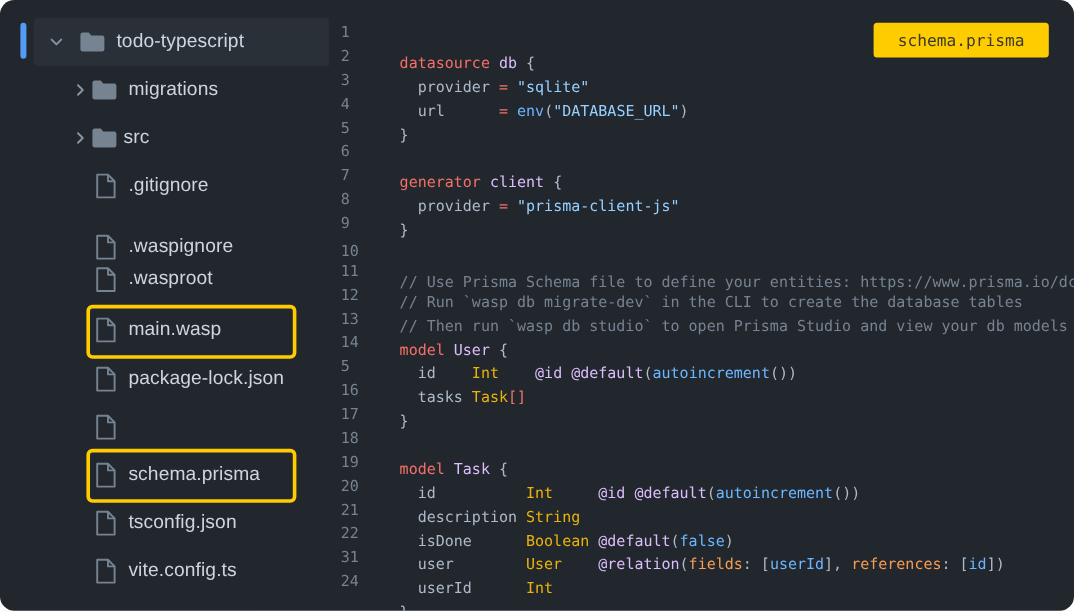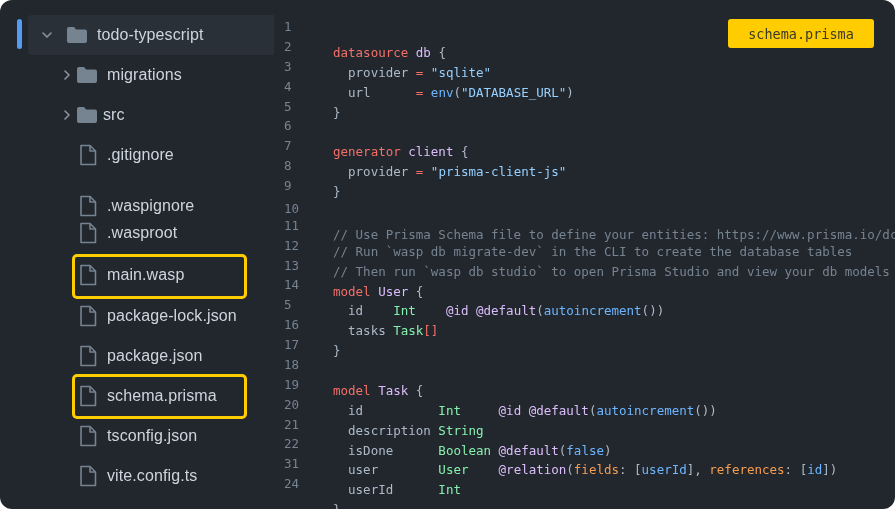--- a/index.html
+++ b/index.html
@@ -39,21 +39,21 @@
   }
   .ln {
     position: absolute; left: 0; width: 36px; text-align: left; padding-left: 8px;
     color: #768390; font-family: "DejaVu Sans Mono", monospace; font-size: 12.5px;
   }
   .src { position: absolute; left: 57px; color: #adbac7; margin-top: 26px; }
   .kw { color: #f47067; }
   .ent { color: #dcbdfb; }
   .str { color: #96d0ff; }
   .fn { color: #6cb6ff; }
-  .typ { color: #86efac; }
+  .typ { color: #eab308; }
   .attr { color: #dcbdfb; }
   .arg { color: #f69d50; }
   .cmt { color: #768390; }
   .brk { color: #f47067; }
   .op { color: #f47067; }
   .badge {
     position: absolute; left: 728px; top: 19px; width: 146px; height: 29px;
     background: #ffcc00; border-radius: 3px; display: flex; align-items: center;
     justify-content: center; font-family: "DejaVu Sans Mono", monospace; font-size: 13.5px;
     color: #3a3a2a;
@@ -150,21 +150,20 @@
           </span>
           <span class="label" style="left: 79px;">package-lock.json</span>
         </div>
         <div class="tree-row" style="top: 336px;">
           <span class="ico" style="left: 49px;">
             <svg width="18" height="22" viewBox="0 0 18 22">
               <path d="M2 1.5 L11 1.5 L16.5 7 L16.5 20.5 L2 20.5 Z" fill="none" stroke="#768390" stroke-width="1.6" stroke-linejoin="round"></path>
               <path d="M11 1.5 L11 7 L16.5 7" fill="none" stroke="#768390" stroke-width="1.6" stroke-linejoin="round"></path>
             </svg>
           </span>
-          <span class="label" style="left: 79px;">package.json</span>
         </div>
         <div class="tree-row" style="top: 376px;">
           <span class="ico" style="left: 49px;">
             <svg width="18" height="22" viewBox="0 0 18 22">
               <path d="M2 1.5 L11 1.5 L16.5 7 L16.5 20.5 L2 20.5 Z" fill="none" stroke="#768390" stroke-width="1.6" stroke-linejoin="round"></path>
               <path d="M11 1.5 L11 7 L16.5 7" fill="none" stroke="#768390" stroke-width="1.6" stroke-linejoin="round"></path>
             </svg>
           </span>
           <span class="label" style="left: 79px;">schema.prisma</span>
         </div>

